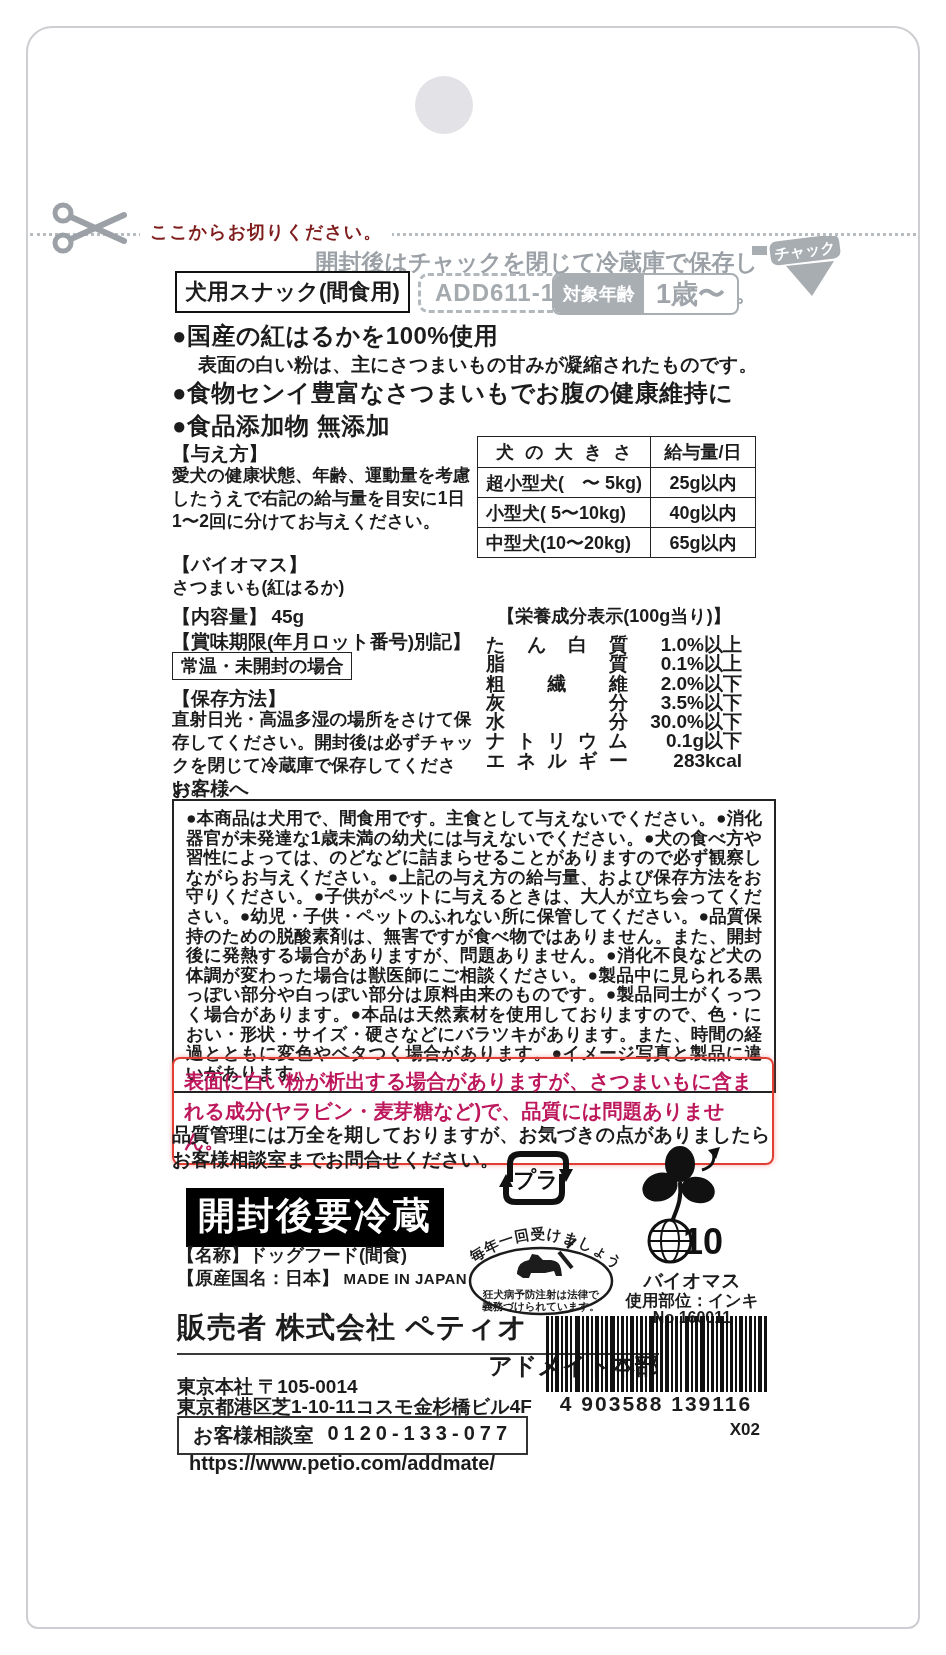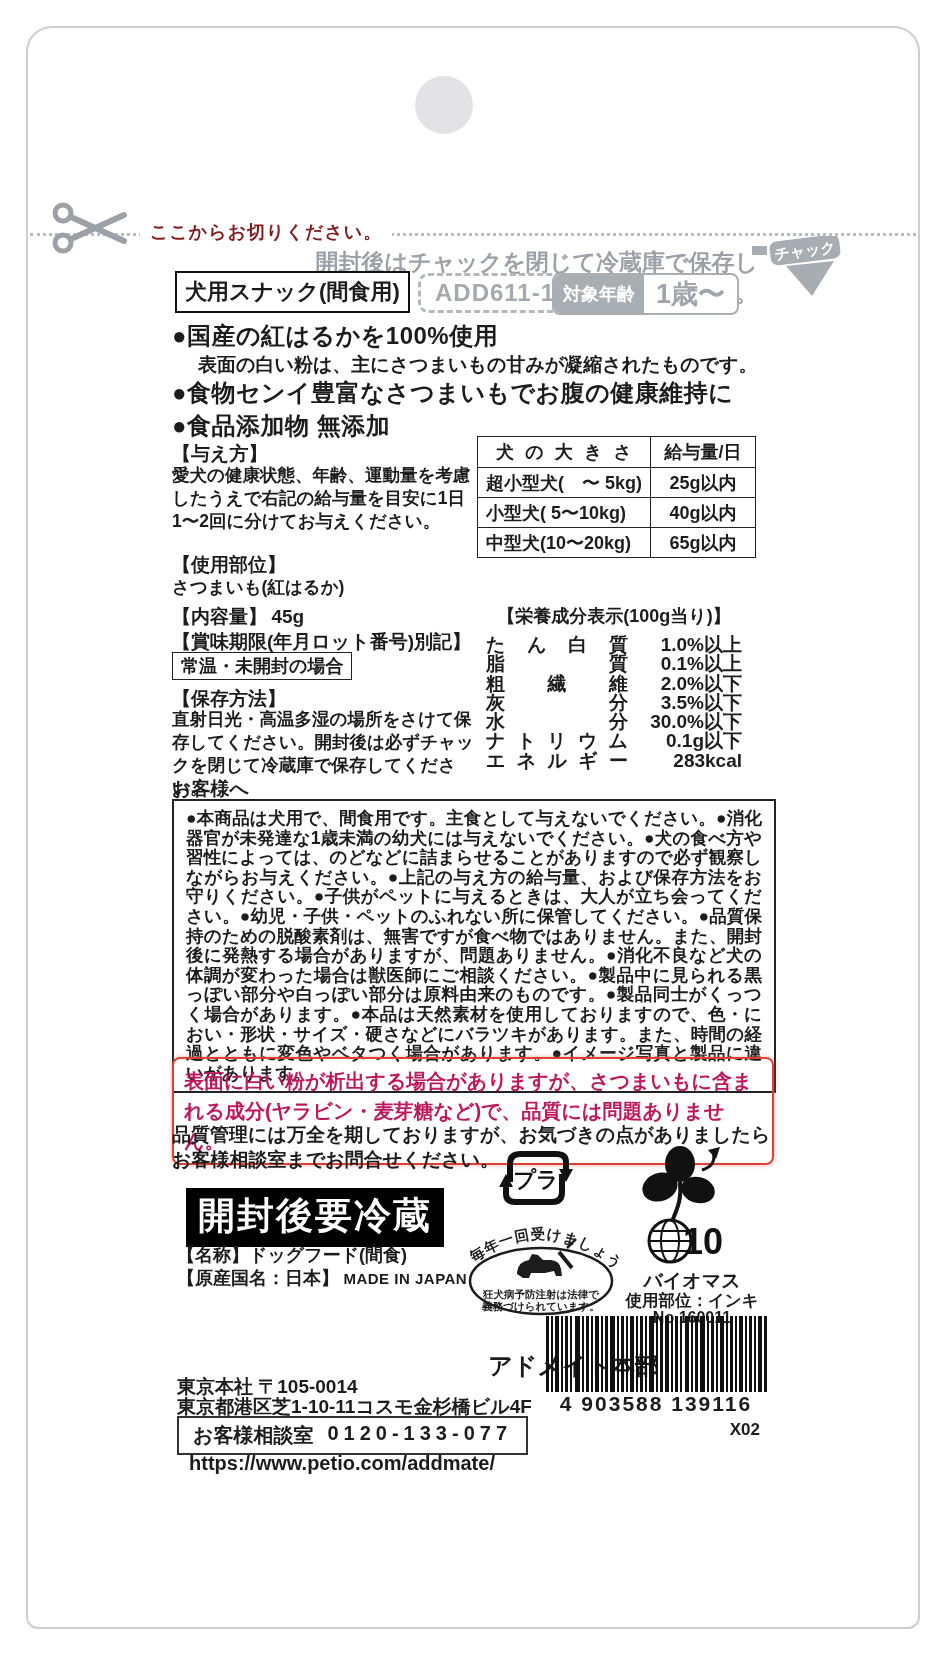--- a/index.html
+++ b/index.html
@@ -131,21 +131,21 @@
       <td>小型犬( 5〜10kg)</td>
       <td class="amt">40g以内</td>
     </tr>
     <tr>
       <td>中型犬(10〜20kg)</td>
       <td class="amt">65g以内</td>
     </tr>
   </tbody>
     </table>
 
-  <div class="abs sec-h" style="left:172px; top:552px;">【使用部位】</div>
+  <div class="abs sec-h" style="left:172px; top:552px;">【バイオマス】</div>
   <div class="abs body-t" style="left:172px; top:576px;">さつまいも(紅はるか)</div>
 
   <div class="abs" style="left:172px; top:604px;">
     <span class="sec-h">【内容量】</span>
     <span class="body-t" style="font-size:19px;">45g</span>
   </div>
   <div class="abs sec-h" style="left:172px; top:629px;">【賞味期限(年月ロット番号)別記】</div>
   <div class="abs" style="left:172px; top:652px; border:1.5px solid #222; padding:1px 8px; font-size:18px; font-weight:600;">常温・未開封の場合</div>
   <div class="abs sec-h" style="left:172px; top:686px;">【保存方法】</div>
   <div class="abs body-t" style="left:172px; top:708px; width:312px;">直射日光・高温多湿の場所をさけて保存してください。開封後は必ずチャックを閉じて冷蔵庫で保存してください。</div>
@@ -189,20 +189,21 @@
 
   <div class="quality">品質管理には万全を期しておりますが、お気づきの点がありましたらお客様相談室までお問合せください。</div>
 
   <div class="refr">開封後要冷蔵</div>
   <div class="abs meta" style="left:177px; top:1243px;">【名称】ドッグフード(間食)</div>
   <div class="abs" style="left:177px; top:1266px;">
     <span class="meta">【原産国名：日本】</span>
     <span class="made">MADE IN JAPAN</span>
   </div>
 
+  <div class="seller">販売者 株式会社 ペティオ</div>
   <div class="division">アドメイト本部</div>
   <div class="abs addr" style="left:177px; top:1374px;">東京本社 〒105-0014</div>
   <div class="abs addr" style="left:177px; top:1394px;">東京都港区芝1-10-11コスモ金杉橋ビル4F</div>
   <div class="support">
     <span>お客様相談室</span>
     <span class="ph">0120-133-077</span>
   </div>
   <div class="url">https://www.petio.com/addmate/</div>
 
   <svg class="abs" style="left:498px; top:1146px;" width="76" height="64" viewBox="0 0 76 64">

